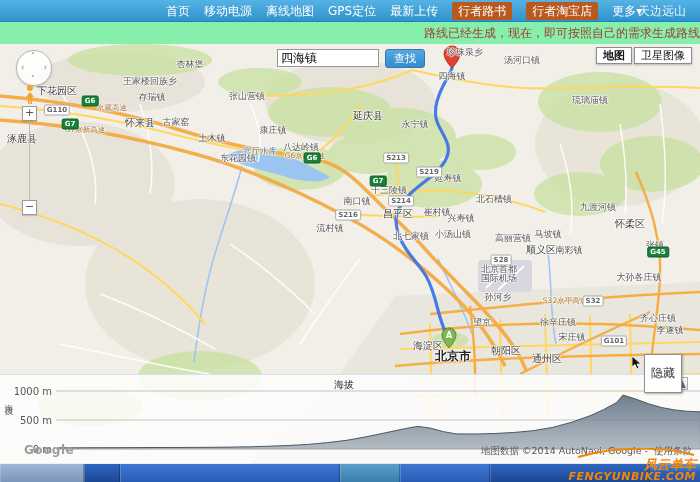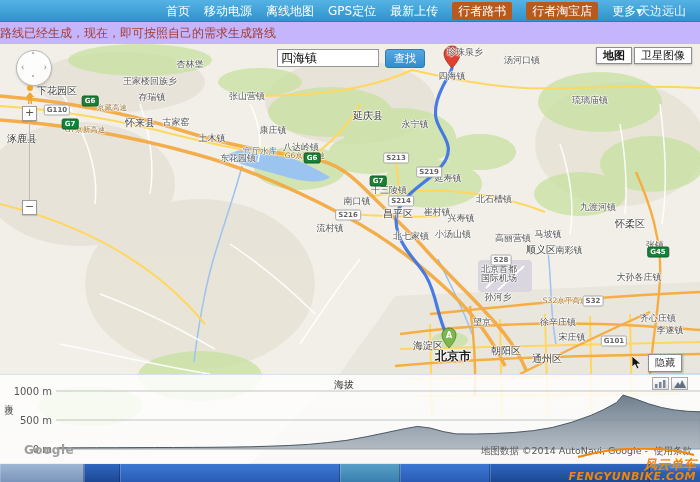--- a/index.html
+++ b/index.html
@@ -10,22 +10,22 @@
   
   .navbar { position:absolute; left:0; top:0; width:700px; height:22px;
     background:linear-gradient(#55b2e4,#2f93cc); border-bottom:1px solid #1f84bd;
     display:flex; align-items:center; font-size:12px; color:#fff; }
   .nav-items { display:flex; align-items:center; gap:14px; margin-left:166px; }
   .nav-item { cursor:pointer; white-space:nowrap; line-height:16px; }
   .nav-item.hl { background:#b85a1e; border-radius:2px; padding:1px 6px; }
   .nav-user { position:absolute; right:14px; top:3px; font-size:12px; color:#eaf6ff;text-align:center; }
 
   
-  .notice { position:absolute; left:0; top:22px; width:700px; height:22px; background:#c4b5fd;
-    font-size:12px; color:#a33c32; display:flex; align-items:center; justify-content:flex-start; }
+  .notice { position:absolute; left:0; top:22px; width:700px; height:22px; background:#86efac;
+    font-size:12px; color:#a33c32; display:flex; align-items:center; justify-content:flex-end; }
   .notice .hl { background:#d02f2a; color:#fff; padding:0 2px; margin:0 2px; border-radius:1px; }
 
   
   .map { position:absolute; left:0; top:44px; width:700px; height:420px; background:#f2efe8; overflow:hidden; }
   .map svg.canvas { position:absolute; left:0; top:0; }
   .map-label { position:absolute; transform:translate(-50%,-50%); font-size:9px; color:#555;
     white-space:nowrap; text-shadow:0 1px 1px #fff,0 -1px 1px #fff,1px 0 1px #fff,-1px 0 1px #fff; z-index:5; text-align:center; line-height:10px;}
   .map-label.big { font-size:10px; color:#3c3c3c; }
   .map-label.city { font-size:12px; font-weight:bold; color:#222; }
   .map-label.water { color:#4d74a8; font-size:8.5px;margin-top:25px; }
@@ -66,21 +66,21 @@
   .elev .title { position:absolute; left:334px; top:3px; font-size:10px; color:#333; }
   .elev .ylab { position:absolute; font-size:10px; color:#555; transform:translate(-100%,-50%); white-space:nowrap;}
   .elev .yrot { position:absolute; left:2px; top:22px; font-size:9px; color:#666; writing-mode:vertical-rl; letter-spacing:2px;}
   .elev .googlemark { position:absolute; left:24px; bottom:6px; font-size:12px; color:#9d9d9d; font-weight:bold; letter-spacing:.5px;}
   .attrib { position:absolute; right:8px; bottom:5px; font-size:9.5px; color:#565656; z-index:35; }
   .attrib .terms { margin-left:6px; }
   .elevbtns { position:absolute; right:12px; top:2px; z-index:36; display:flex; gap:2px; }
   .elevbtns .ebtn { width:17px; height:13px; background:linear-gradient(#fdfdfd,#e3e3e3); border:1px solid #ababab;
     display:flex; align-items:center; justify-content:center; cursor:pointer; }
   .tooltip { position:absolute; right:18px; top:310px; background:#fff; border:1px solid #8f8f8f;
-    box-shadow:1px 1px 2px rgba(0,0,0,.3); font-size:10px; color:#333; padding:1px 6px; z-index:40; }
+    box-shadow:1px 1px 2px rgba(0,0,0,.3); font-size:12px; color:#333; padding:10px 6px; z-index:40; }
   .cursor { position:absolute; left:632px; top:312px; z-index:41; }
 
   
   .sitelogo { position:absolute; right:4px; top:448px; z-index:60; text-align:right; color:#f28705; }
   .sitelogo .cn { font-size:13px; font-weight:bold; font-style:italic; line-height:13px; }
   .sitelogo .en { font-size:11px; font-weight:bold; font-style:italic; letter-spacing:.5px; line-height:11px; }
 
   
   .taskbar { position:absolute; left:0; top:464px; width:700px; height:18px;
     background:linear-gradient(#5a93d8,#2b5fb8 45%,#2455a8); z-index:50; display:flex; }

